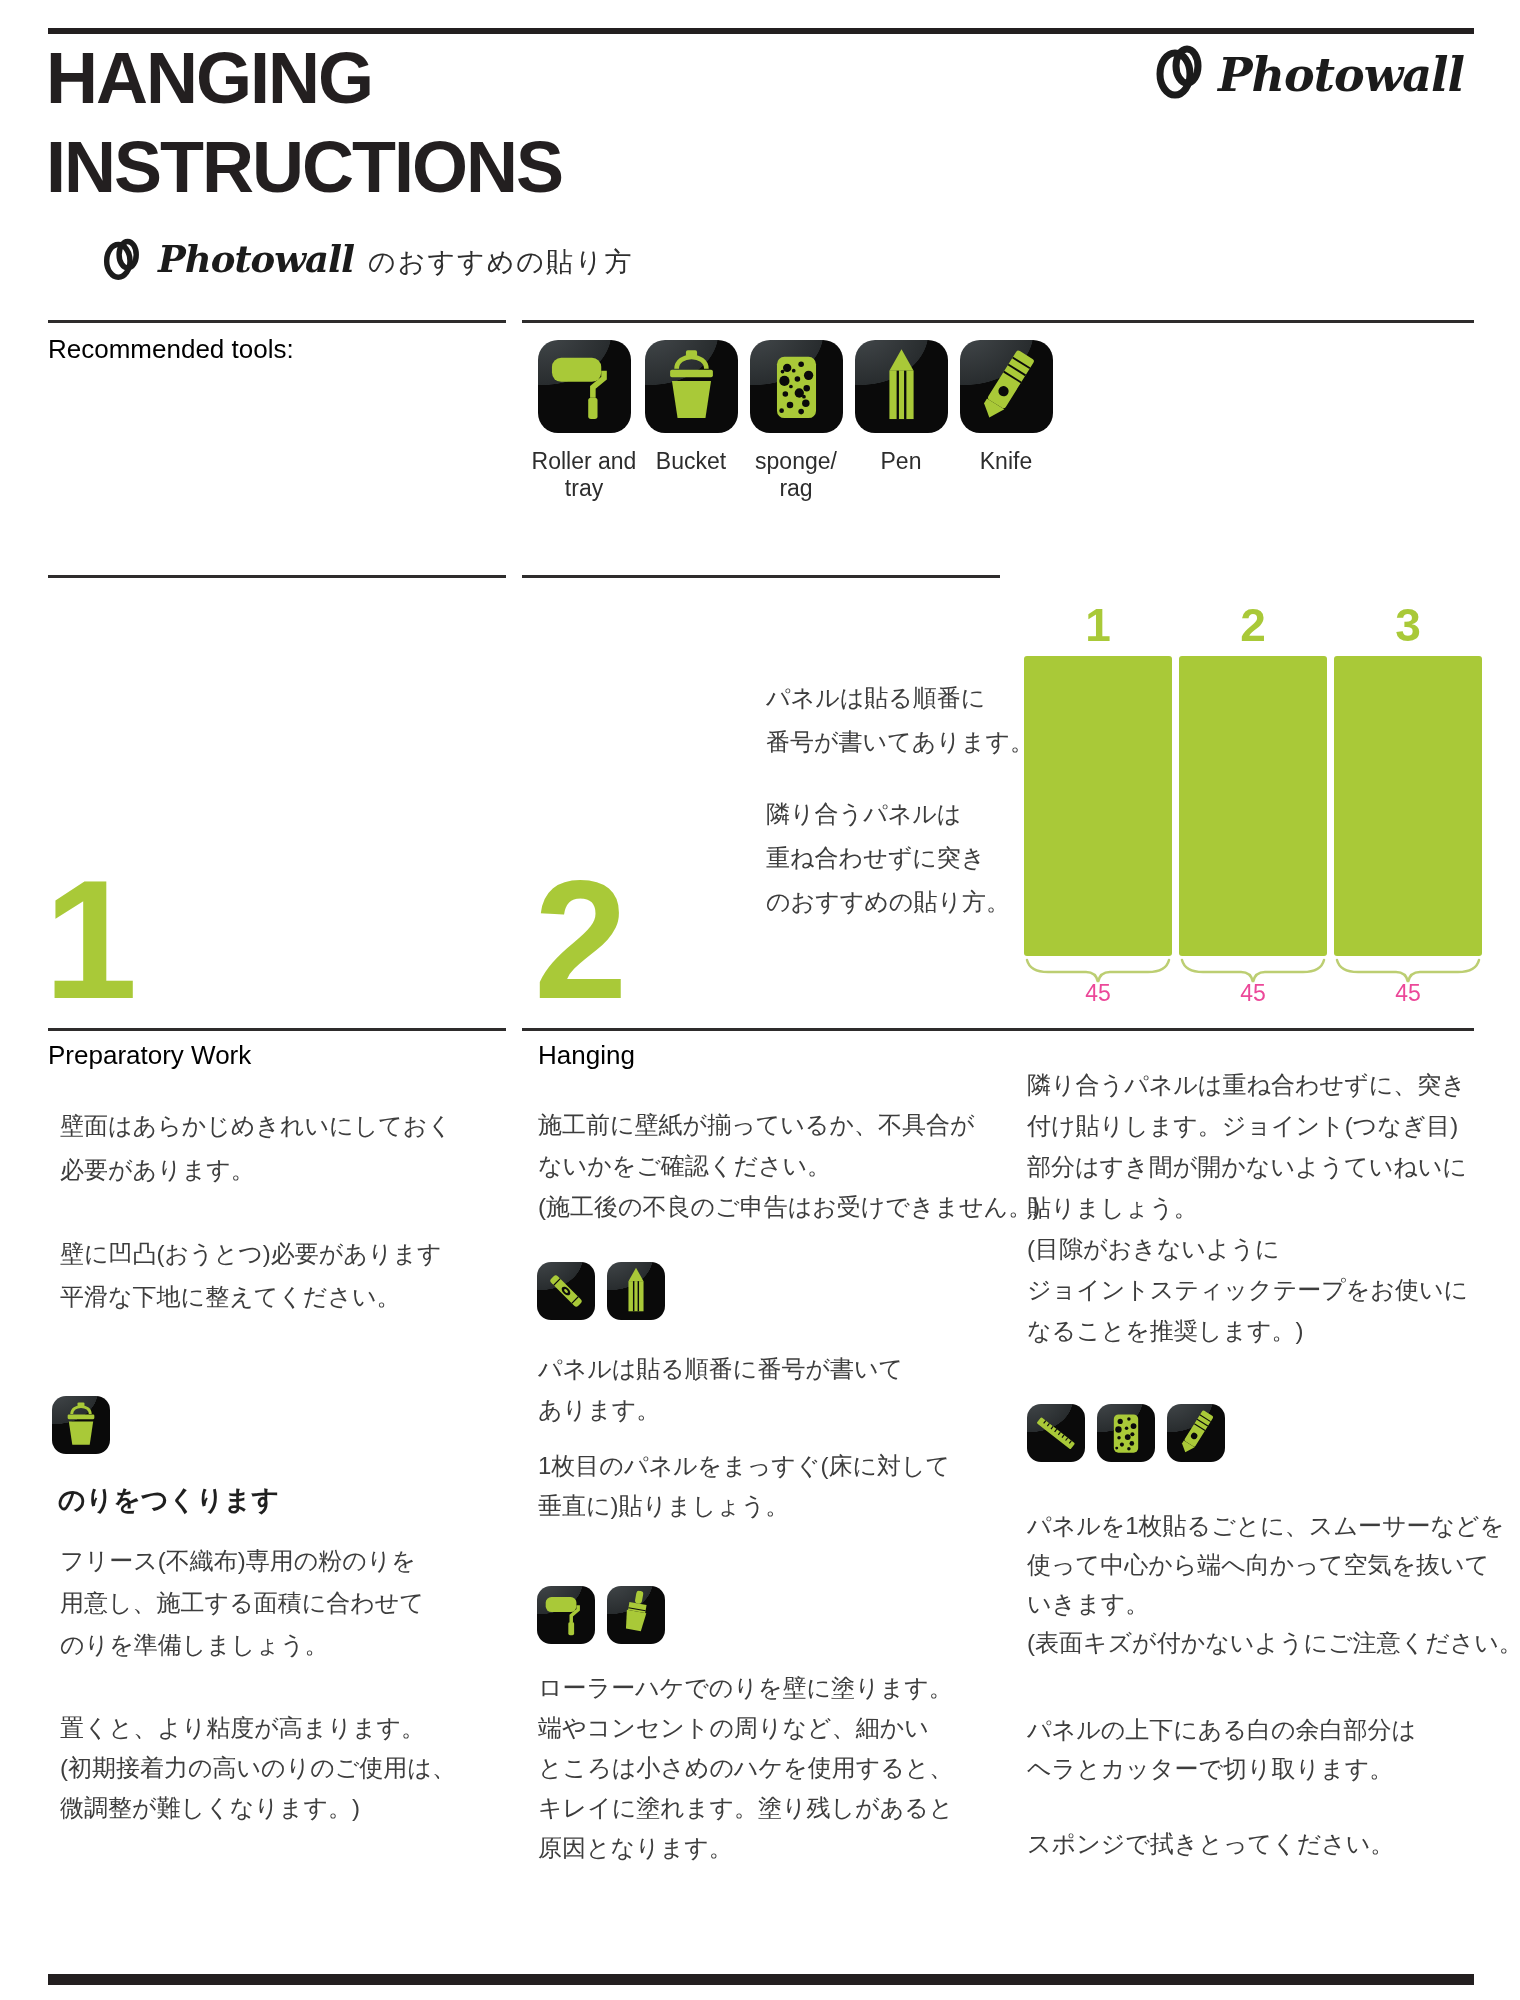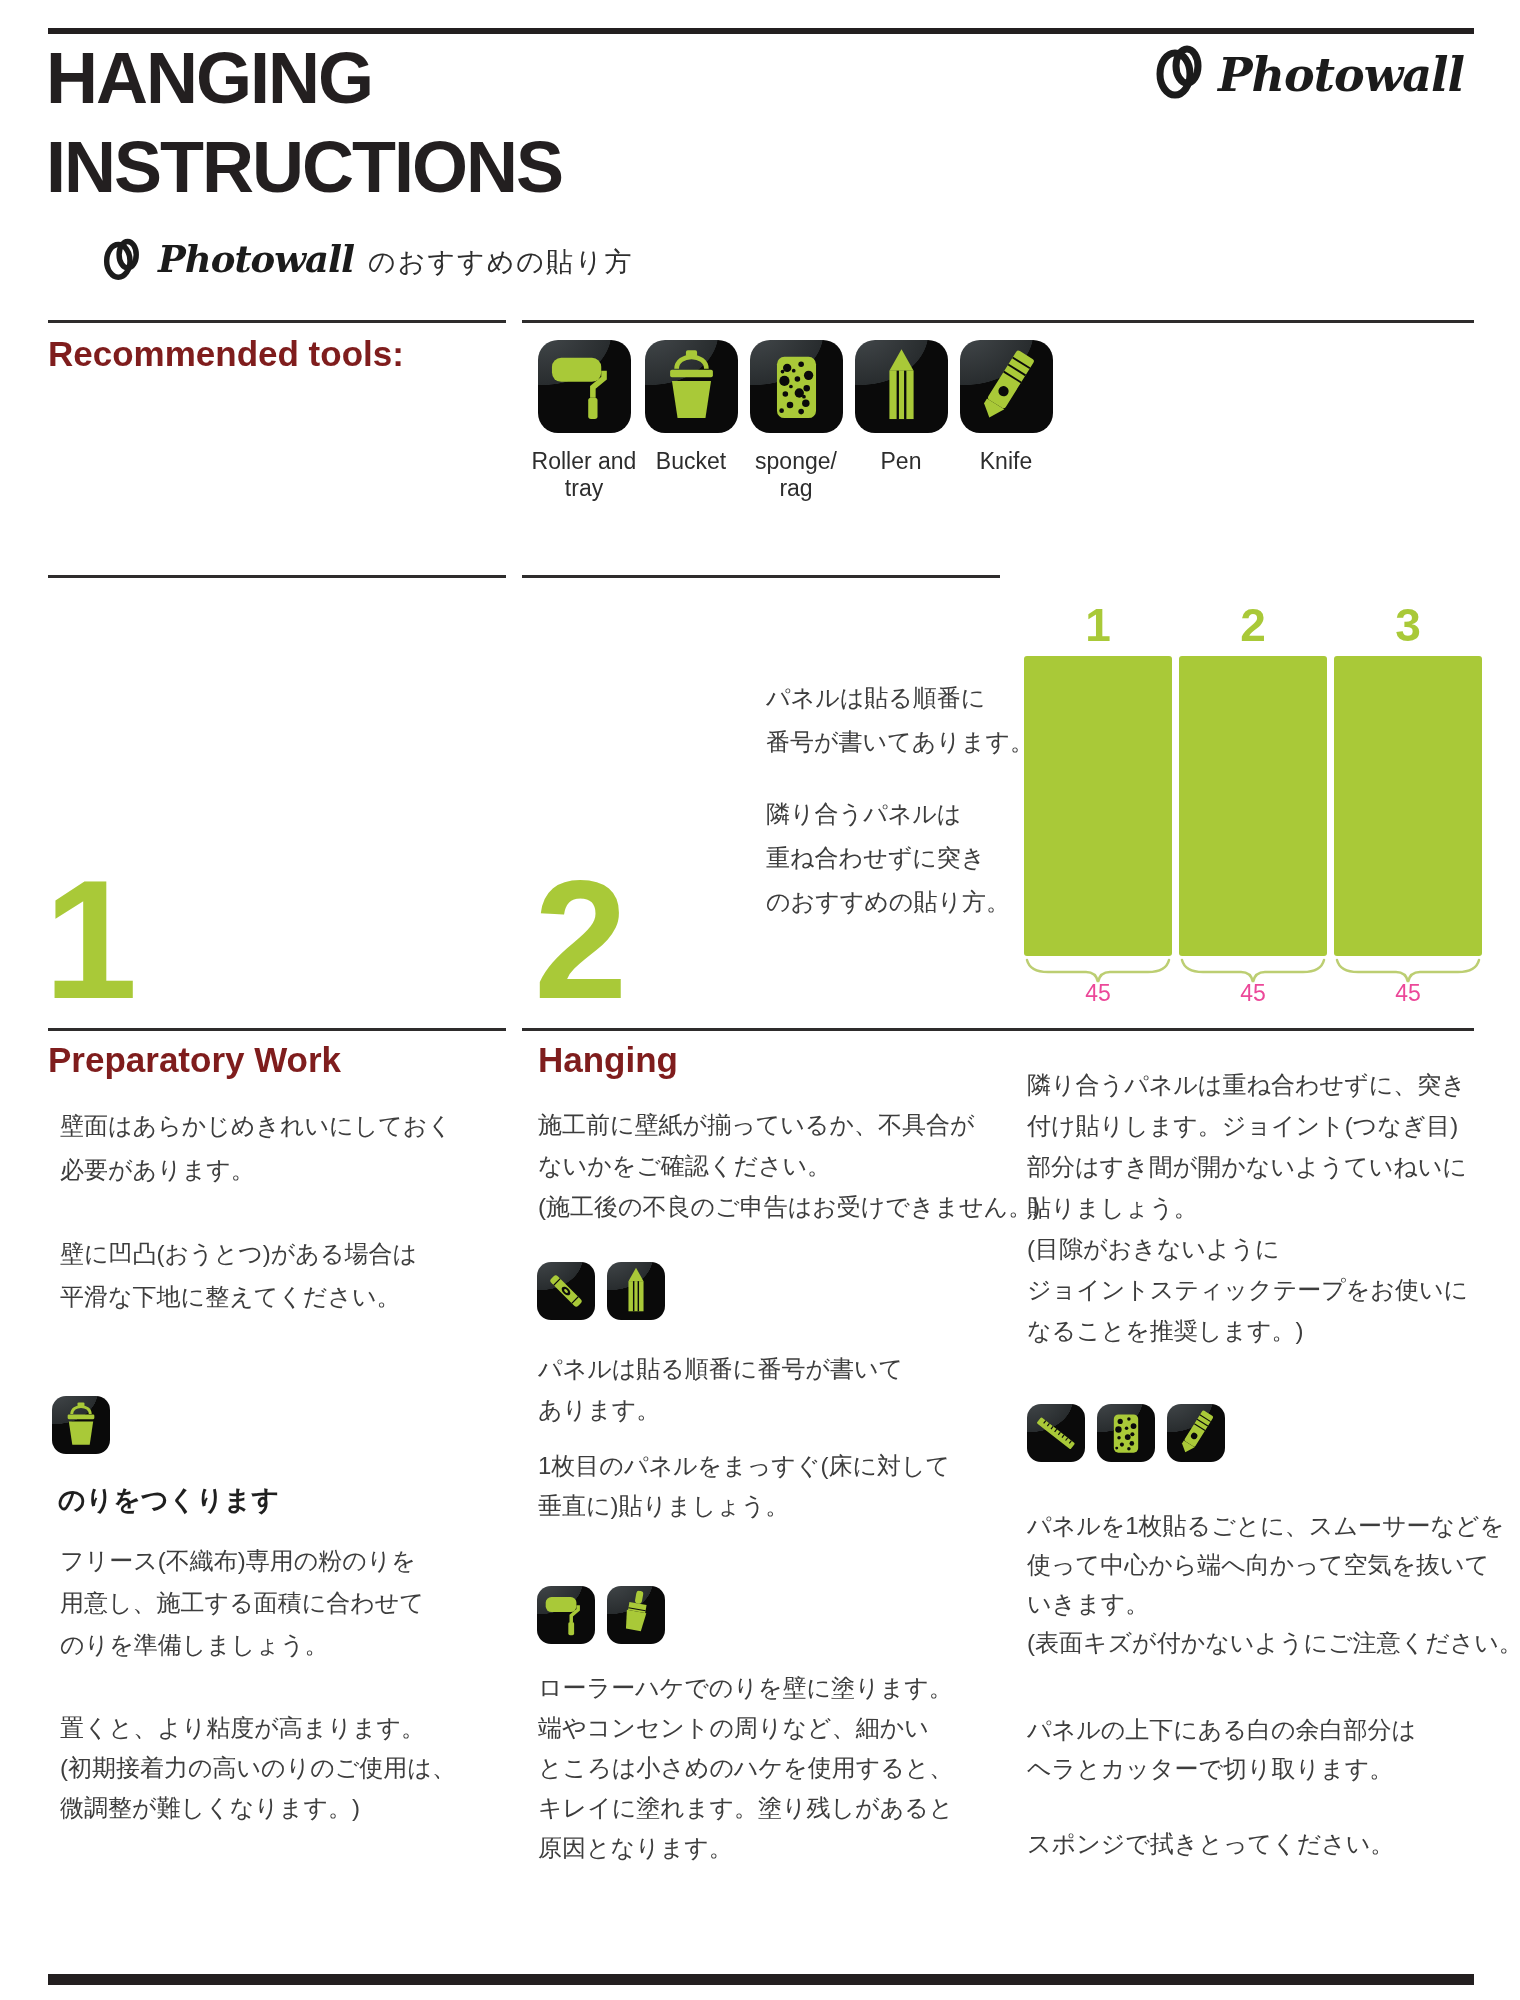--- a/index.html
+++ b/index.html
@@ -9,21 +9,21 @@
   .rule{position:absolute;height:3px;background:#2e2c2c;}
   .title{position:absolute;left:46px;top:34px;font-size:72px;font-weight:bold;color:#231f20;
          line-height:89px;letter-spacing:-2px;}
   .logo{display:flex;align-items:flex-end;gap:10px;}
   .logo-text{font-family:"DejaVu Serif",serif;font-style:italic;font-weight:bold;color:#1b1b1b;letter-spacing:-1px;}
   .top-logo{position:absolute;right:56px;top:38px;}
   .top-logo .logo-text{font-size:46px;line-height:58px;}
   .subtitle{position:absolute;left:102px;top:232px;display:flex;align-items:center;gap:14px;}
   .subtitle .logo-text{font-size:37px;}
   .subtitle-jp{font-size:27px;color:#2e2e2e;letter-spacing:2px;padding-top:6px;}
-  .green-head{position:absolute;color:#7f1d1d;font-weight:bold;font-size:35px;letter-spacing:0;}
+  .green-head{position:absolute;color:#000000;font-weight:normal;font-size:26px;letter-spacing:0;}
   .tile{position:absolute;border-radius:20px;
         background:radial-gradient(145% 112% at 6% -8%, #43484b 0%, #282c2e 50%, rgba(0,0,0,0) 50.5%), #0a0a0a;}
   .tile svg{position:absolute;left:0;top:0;width:100%;height:100%;}
   .tile.big{width:93px;height:93px;}
   .tile.small{width:58px;height:58px;border-radius:14px;}
   .tool-label{position:absolute;width:130px;text-align:center;font-size:23px;color:#2d2d2d;line-height:27px;}
   .bignum{position:absolute;font-size:168px;font-weight:bold;color:#a9c938;line-height:1;letter-spacing:-4px;}
   .pnum{position:absolute;width:148px;text-align:center;font-size:46px;font-weight:bold;color:#a9c938;top:598px;}
   .panel{position:absolute;width:148px;height:300px;background:#a9c938;border-radius:3px;top:656px;}
   .brace{position:absolute;top:956px;width:148px;height:30px;}
@@ -199,21 +199,21 @@
   <div class="rule" style="left:522px;top:1028px;width:952px;"></div>
 
   <div class="green-head" style="left:48px;top:1040px;">Preparatory Work</div>
   <div class="green-head" style="left:538px;top:1040px;">Hanging</div>
 
   <div class="para lh44" style="left:60px;top:1104px;">
     <div class="ln">壁面はあらかじめきれいにしておく</div>
     <div class="ln">必要があります。</div>
   </div>
   <div class="para lh43" style="left:60px;top:1232px;">
-    <div class="ln">壁に凹凸(おうとつ)がある場合は</div>
+    <div class="ln">壁に凹凸(おうとつ)必要があります</div>
     <div class="ln">平滑な下地に整えてください。</div>
   </div>
 
   <div class="tile small" style="left:52px;top:1396px;">
     <svg viewBox="0 0 100 100">
       <path d="M34 31 C34 14 66 14 66 31" fill="none" stroke="#a9c938" stroke-width="5"></path>
       <rect x="44" y="11" width="12" height="7" rx="2" fill="#a9c938"></rect>
       <rect x="27" y="32" width="46" height="8" rx="2" fill="#a9c938"></rect>
       <path d="M29 44 L71 44 L65 84 L35 84 Z" fill="#a9c938"></path>
     </svg>

